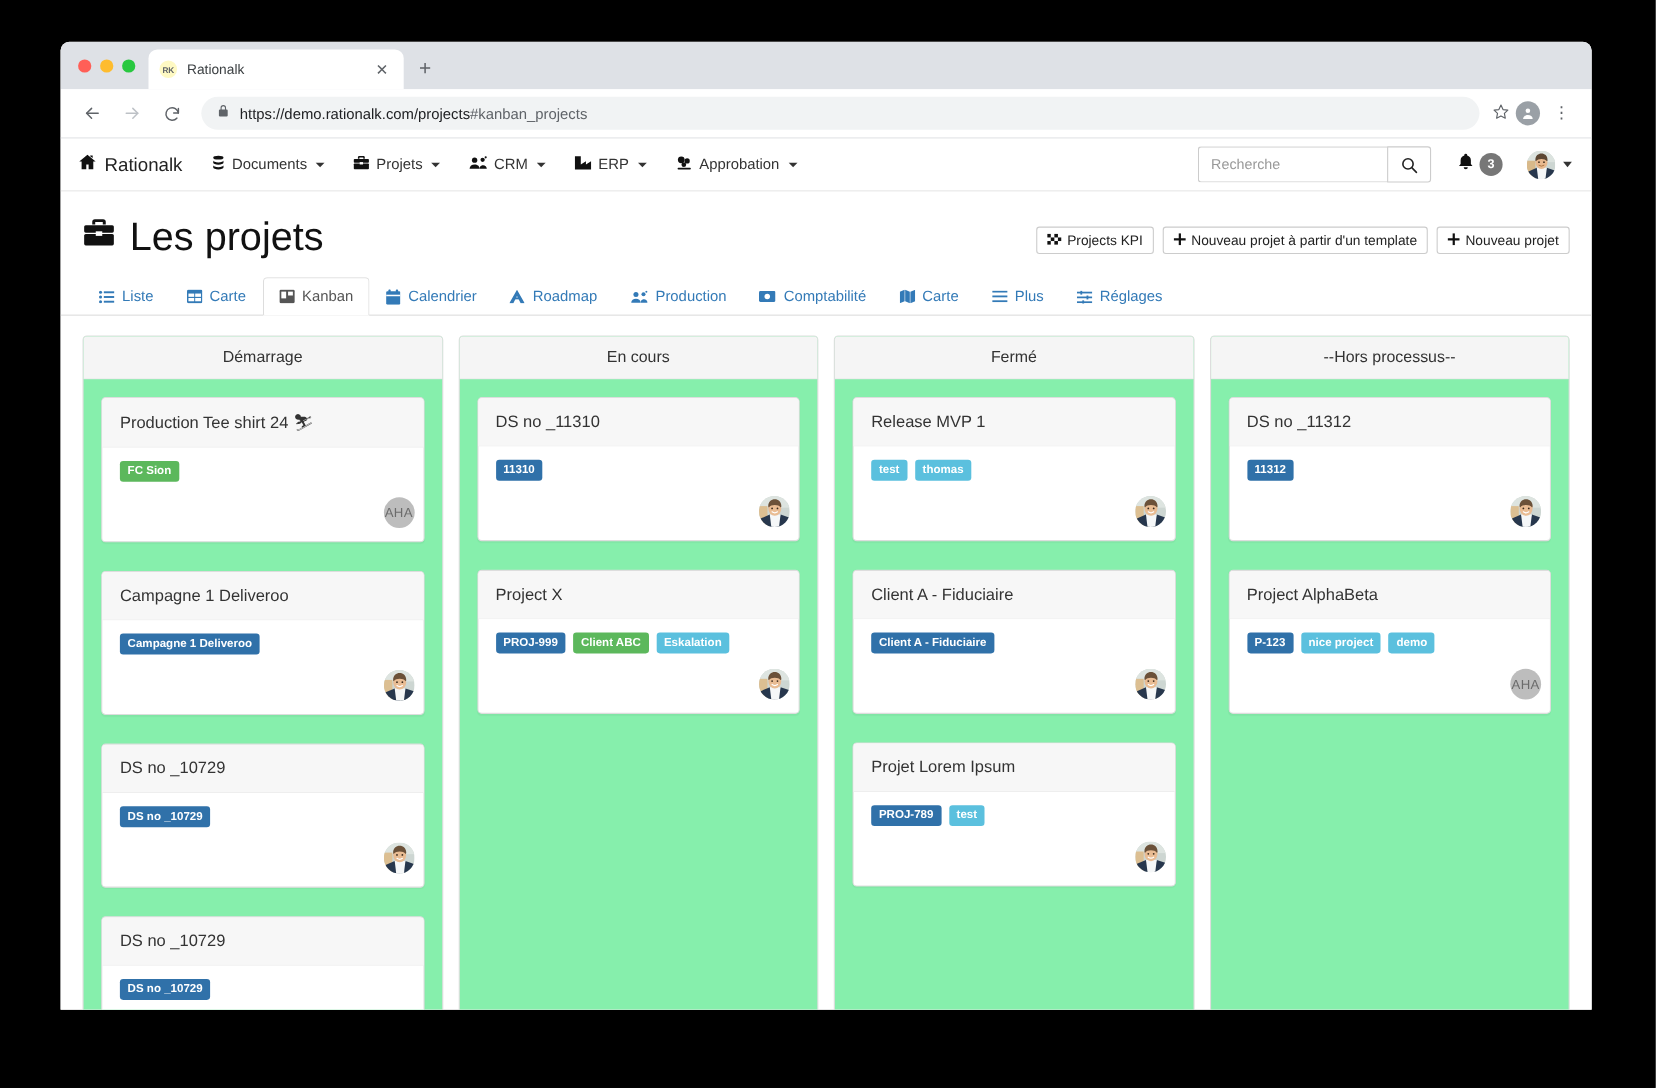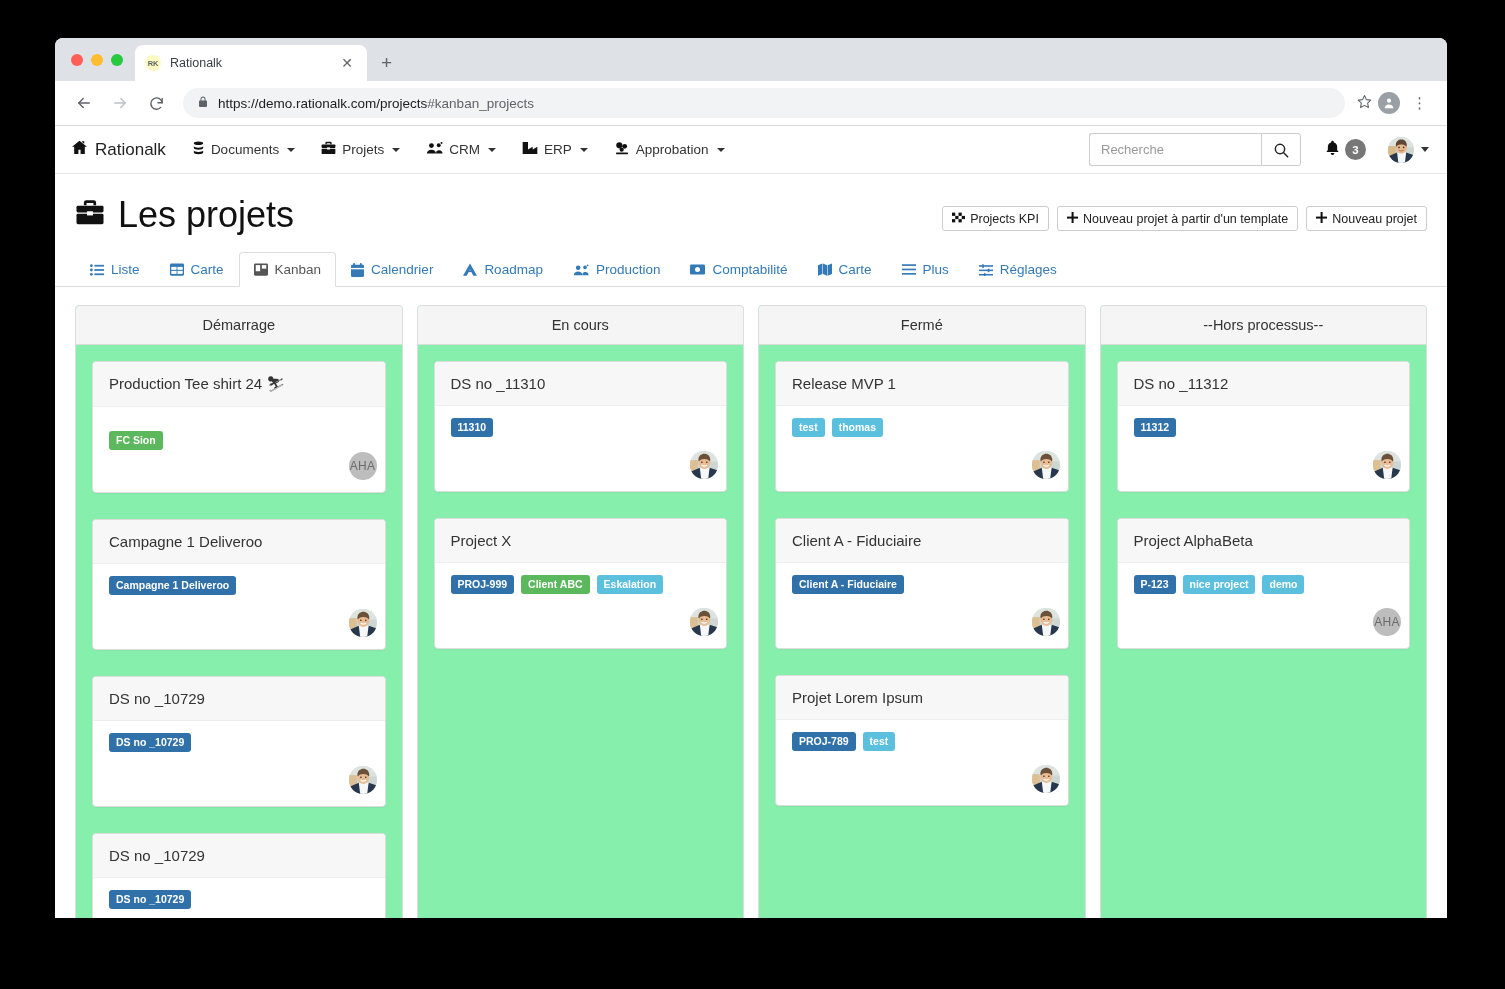--- a/index.html
+++ b/index.html
@@ -591,21 +591,21 @@
     </div>
 
     <div class="kanban" id="kanban-board">
         <div class="kcol">
           <div class="kcol-head">Démarrage</div>
           <div class="kcol-body">
             <div class="card">
               <div class="card-head">Production Tee shirt 24 ⛷</div>
               <div class="card-body">
                 <div class="labels">
-                  <span class="label" style="background: rgb(92, 184, 92); margin-top: 12px;">FC Sion</span>
+                  <span class="label" style="background: rgb(92, 184, 92);">FC Sion</span>
                 </div>
                 <div class="card-avatar initials">AHA</div>
               </div>
             </div>
             <div class="card">
               <div class="card-head">Campagne 1 Deliveroo</div>
               <div class="card-body">
                 <div class="labels">
                   <span class="label" style="background: rgb(48, 113, 169);">Campagne 1 Deliveroo</span>
                 </div>

